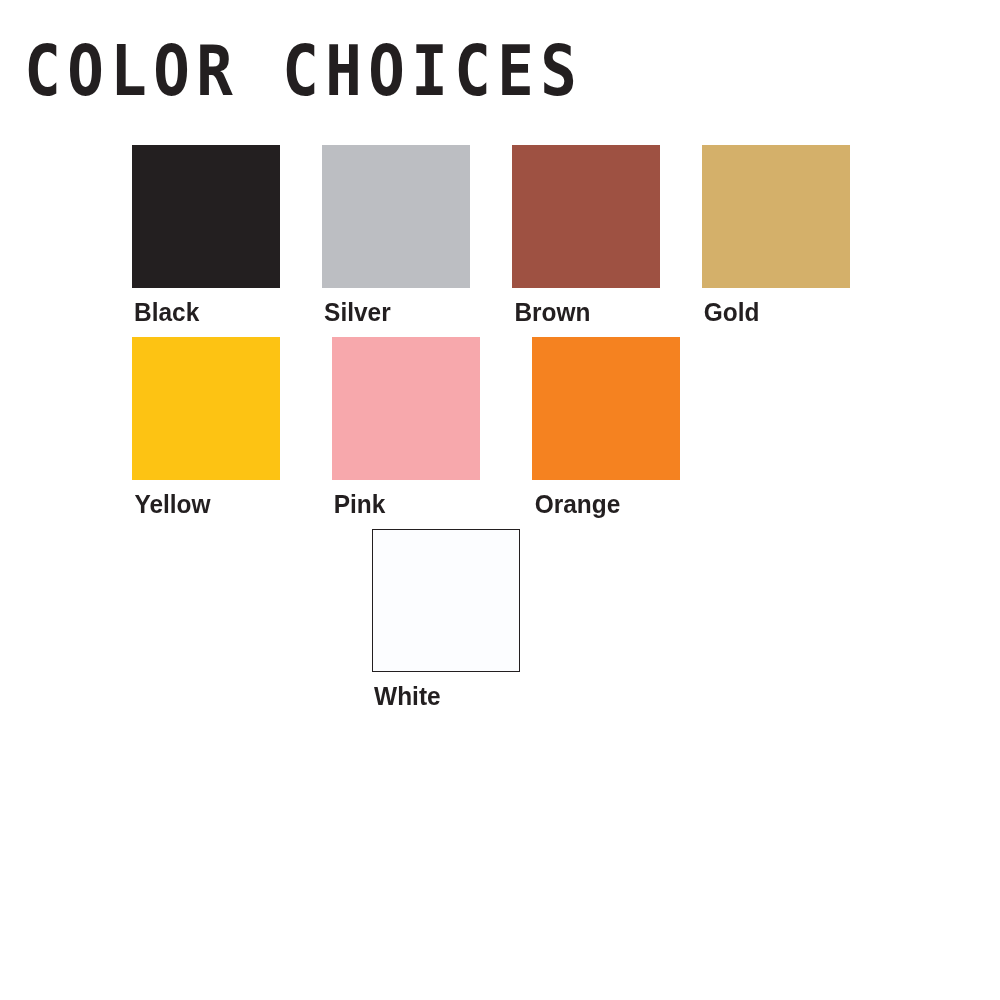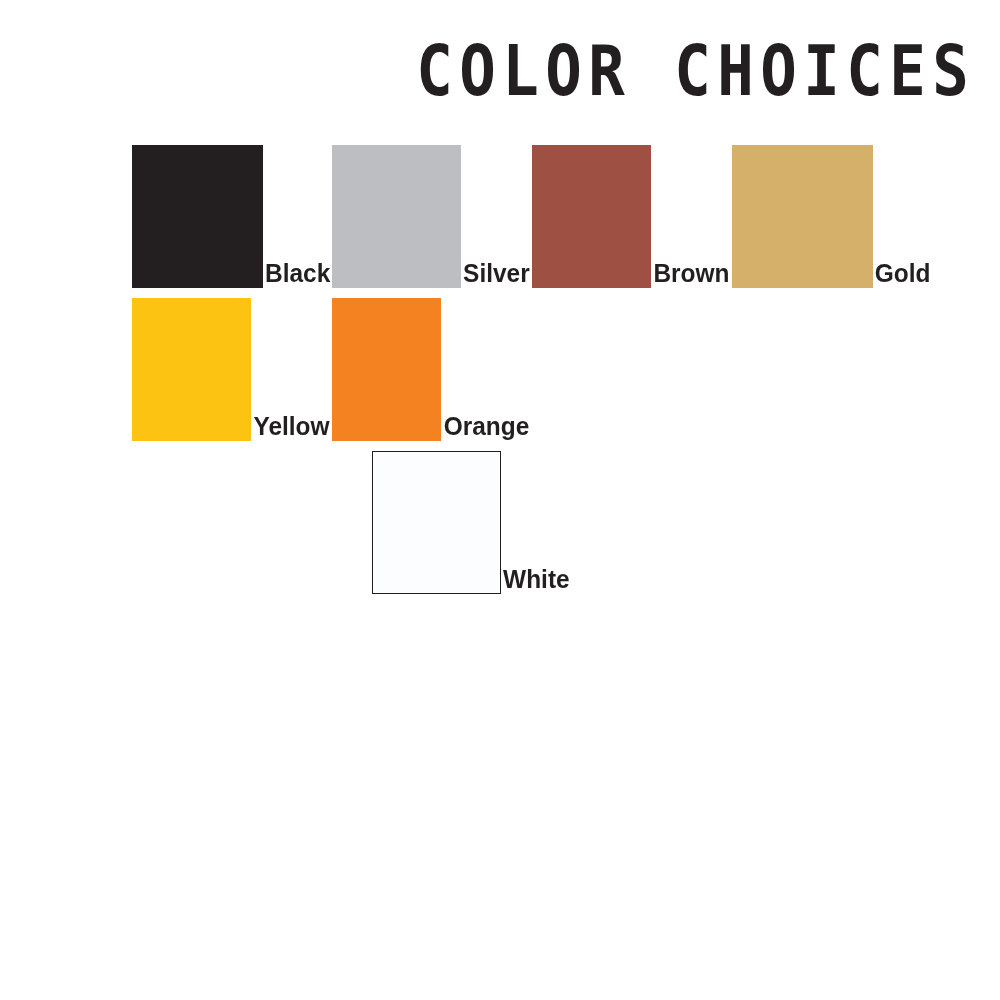--- a/index.html
+++ b/index.html
@@ -20,21 +20,21 @@
     height: 1000px;
     background: #ffffff;
   }
 
   
   .title-wrap {
     position: absolute;
     top: 34px;
     left: 0;
     width: 1000px;
-    text-align: right;
+    text-align: left;
   }
   .chart-title {
     display: inline-block;
     font-family: "DejaVu Sans Mono", "Liberation Mono", monospace;
     font-weight: bold;
     font-size: 66px;
     line-height: 72px;
     letter-spacing: 7px;
     color: #231f20;
     transform: scaleX(0.92) scaleY(1.06);
@@ -57,22 +57,22 @@
   }
   .row.centered {
     justify-content: center;
     width: 760px;
     margin-left: -40px;
   }
 
   .cell {
     width: 200px;
     display: flex;
-    flex-direction: row;
-    align-items: flex-end;
+    flex-direction: column;
+    align-items: flex-start;
   }
   .cell.white-cell {
     width: 200px;
   }
 
   .swatch {
     width: 148px;
     height: 143px;
     display: block;
   }
@@ -124,20 +124,24 @@
         <div class="swatch-label">Gold</div>
       </div>
     </div>
 
     <div class="row">
       <div class="cell">
         <div class="swatch" style="background-color: rgb(253, 195, 19);"></div>
         <div class="swatch-label">Yellow</div>
       </div>
       <div class="cell">
+        <div class="swatch" style="background-color: rgb(247, 168, 172);"></div>
+        <div class="swatch-label">Pink</div>
+      </div>
+      <div class="cell">
         <div class="swatch" style="background-color: rgb(245, 130, 32);"></div>
         <div class="swatch-label">Orange</div>
       </div>
     </div>
 
 
     <div class="row centered">
       <div class="cell white-cell">
         <div class="swatch bordered" style="background-color: rgb(252, 253, 255); border-color: rgb(35, 31, 32);"></div>
         <div class="swatch-label">White</div>

